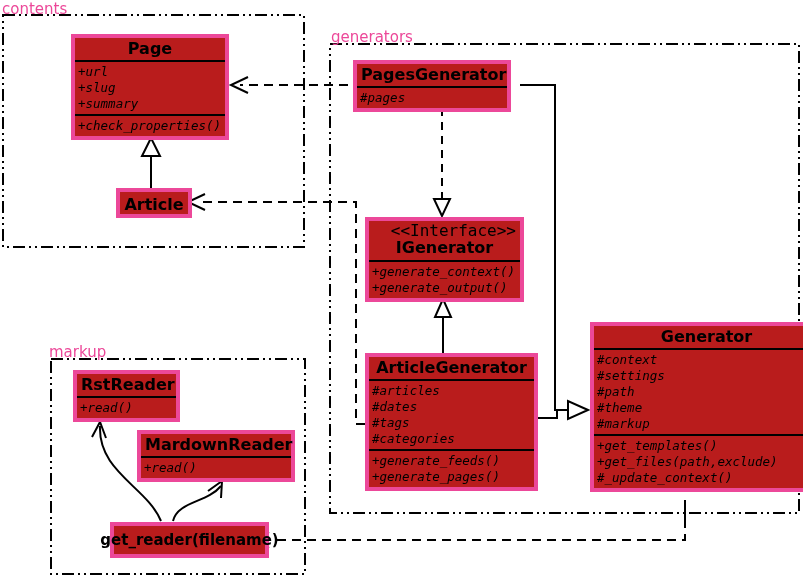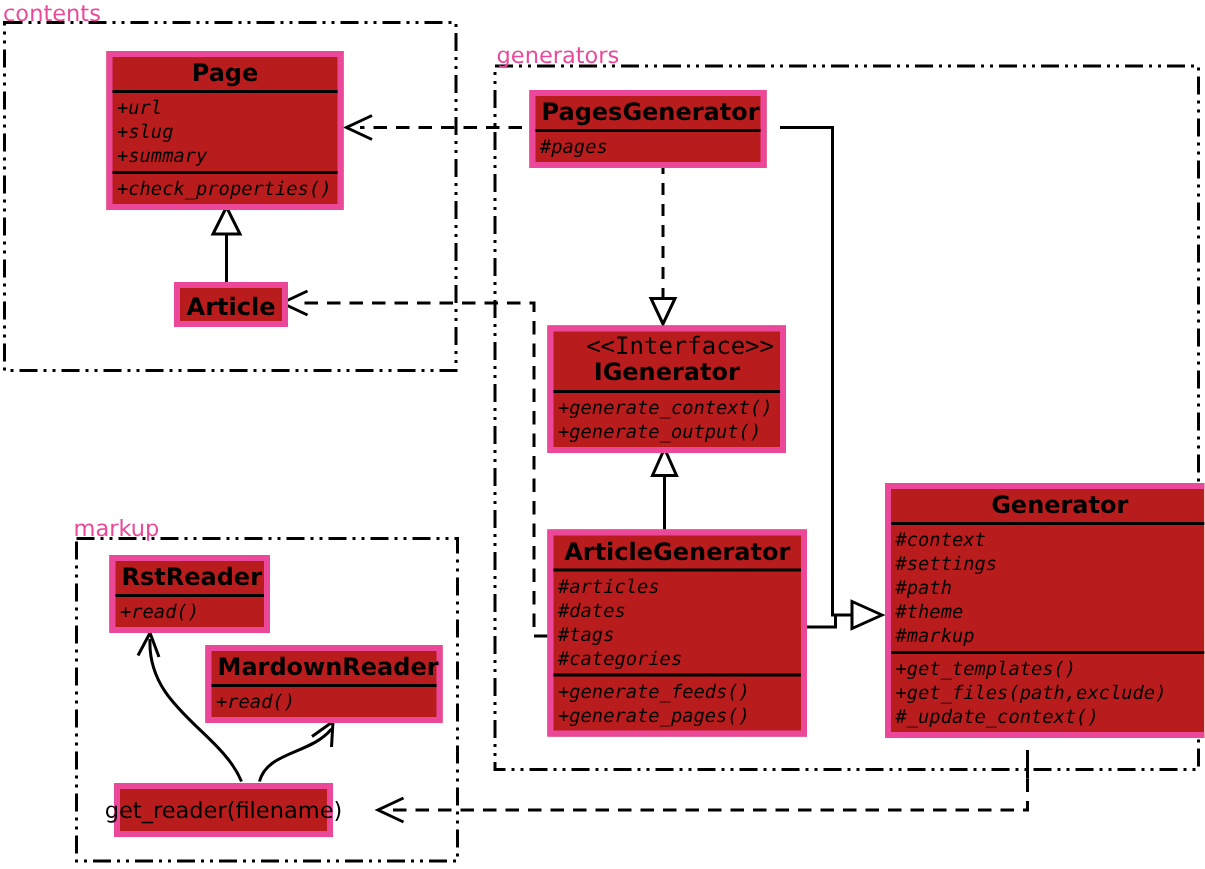--- a/index.html
+++ b/index.html
@@ -173,17 +173,17 @@
     </div>
   </div>
 
   <div class="uml-class" style="left:137px;top:430px;width:158px;">
     <div class="uml-title">MardownReader</div>
     <div class="uml-sec">
       <div class="uml-line">+read()</div>
     </div>
   </div>
 
-  <div class="uml-class" style="left:76px;top:522px;width:146px;height:36px;">
+  <div class="uml-class" style="left:110px;top:522px;width:159px;height:36px;font-weight:bold;">
     <div class="uml-plain">get_reader(filename)</div>
   </div>
 
 </div>
 
 </body></html>

